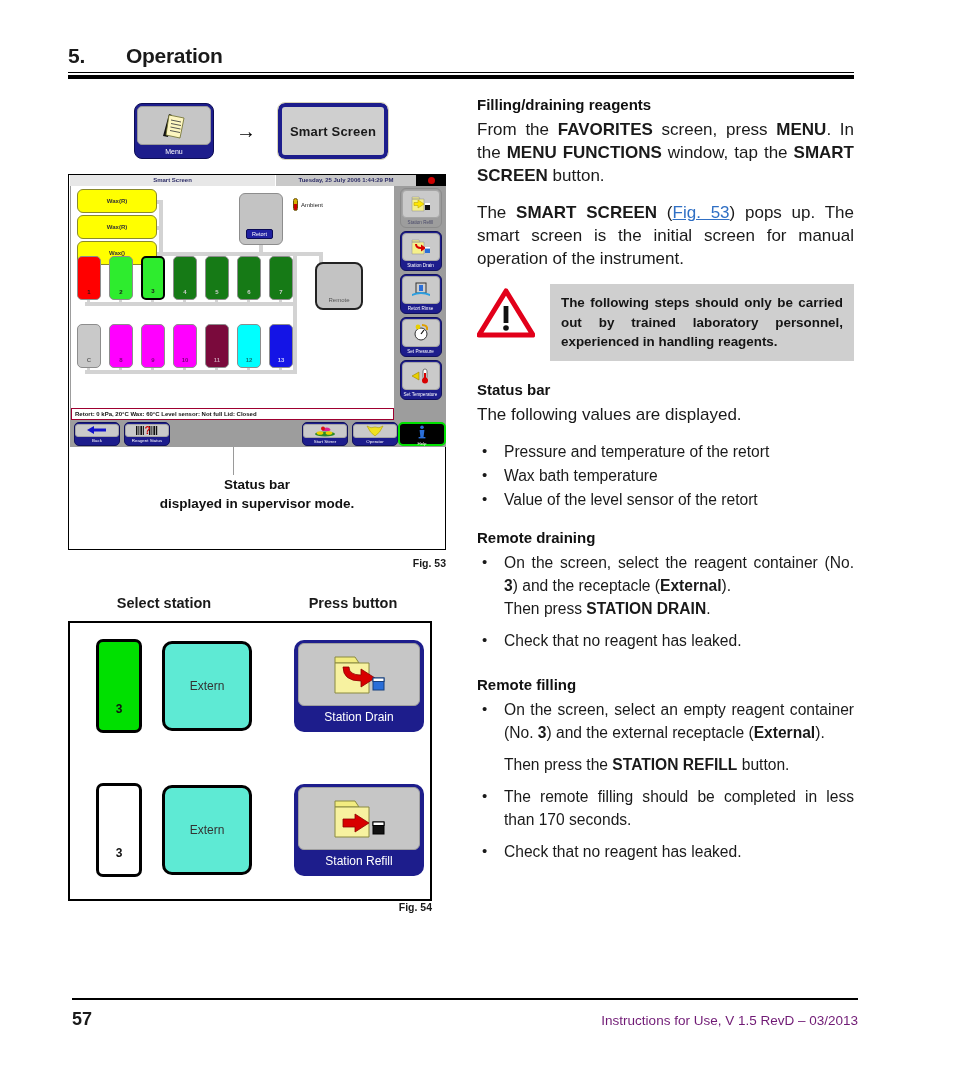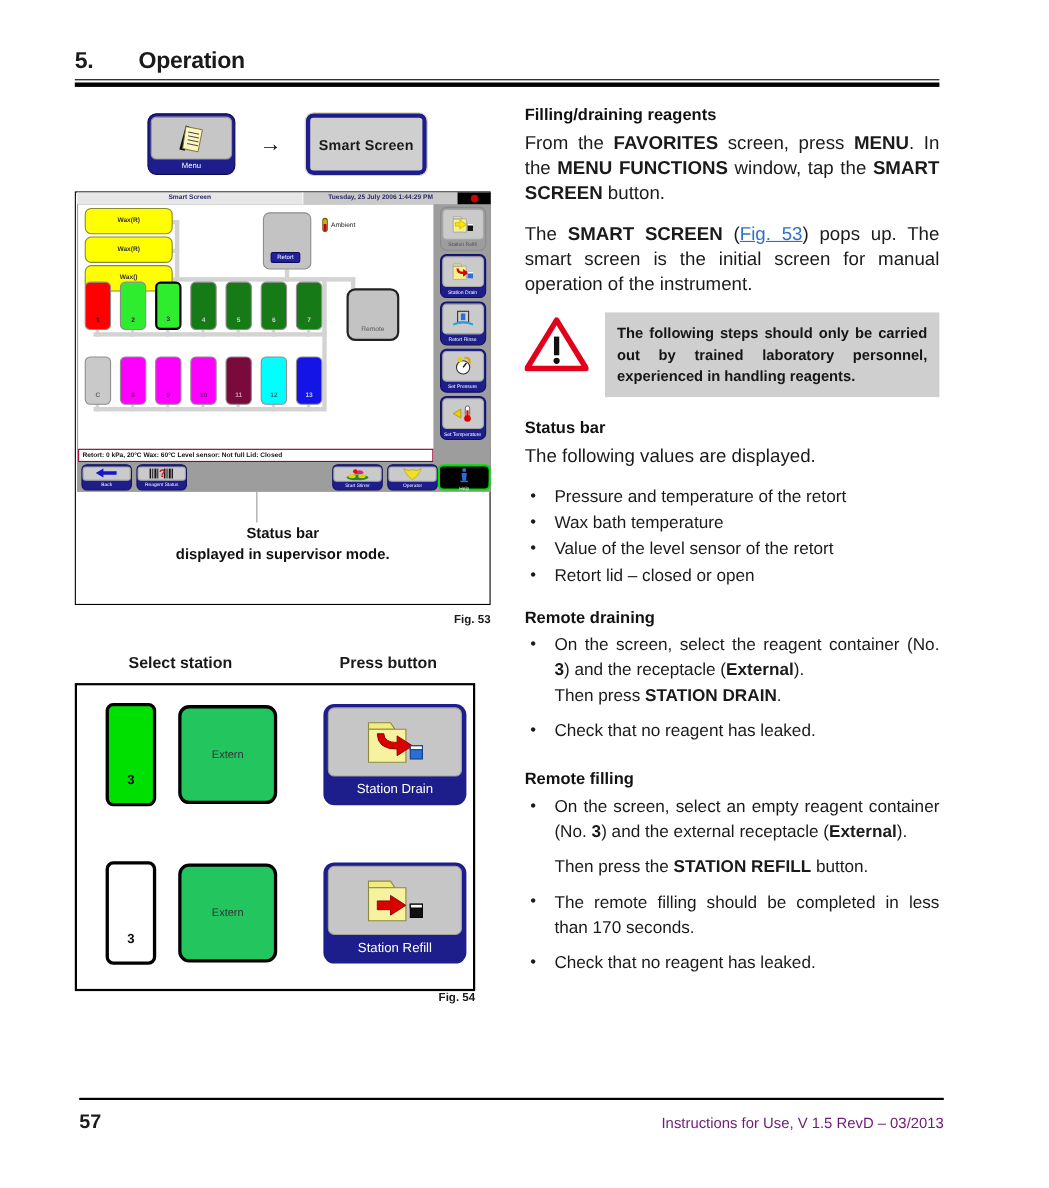--- a/index.html
+++ b/index.html
@@ -218,24 +218,24 @@
   .f54row { position: absolute; left: 0; width: 364px; height: 106px; display: flex; align-items: center; }
   .f54row.r1 { top: 10px; }
   .f54row.r2 { top: 154px; }
   .vial {
     width: 46px; height: 94px; border: 3px solid #000; border-radius: 7px;
     margin-left: 26px;
     display: flex; align-items: flex-end; justify-content: center;
     padding-bottom: 14px; font-size: 12px; font-weight: bold; color: #111;
   }
   .extern {
-    width: 90px; height: 90px; background: #22c55e;
+    width: 90px; height: 90px; background: #5eead4;
     border: 3px solid #000; border-radius: 10px; margin-left: 20px;
     display: flex; align-items: center; justify-content: center;
-    font-size: 10px; color: #333;
+    font-size: 12px; color: #333;
   }
   .bigbtn {
     width: 130px; height: 92px; background: #1d1d8c;
     border-radius: 10px; margin-left: 42px;
     display: flex; flex-direction: column; align-items: center; padding-top: 3px;
   }
   .bigbtn .face {
     width: 122px; height: 63px; background: #c6c6c6;
     border: 1px solid #9f9f9f; border-radius: 6px;
     display: flex; align-items: center; justify-content: center;
@@ -603,21 +603,20 @@
       <div class="warn-text">The following steps should only be carried out by trained laboratory personnel, experienced in handling reagents.</div>
     </div>
 
     <h3 class="sub">Status bar</h3>
     <p class="body nojust">The following values are displayed.</p>
 
     <ul class="bul">
       <li>Pressure and temperature of the retort</li>
       <li>Wax bath temperature</li>
       <li>Value of the level sensor of the retort</li>
-      <li>Retort lid – closed or open</li>
     </ul>
 
     <h3 class="sub" style="margin-top:18px;">Remote draining</h3>
     <ul class="bul">
       <li class="spaced"><span>On the screen, select the reagent container (No. </span><b>3</b><span>) and the receptacle (</span><b>External</b><span>).</span><span class="subline"><span>Then press </span><b>STATION DRAIN</b><span>.</span></span></li>
       <li>Check that no reagent has leaked.</li>
     </ul>
 
     <h3 class="sub" style="margin-top:24px;">Remote filling</h3>
     <ul class="bul">

